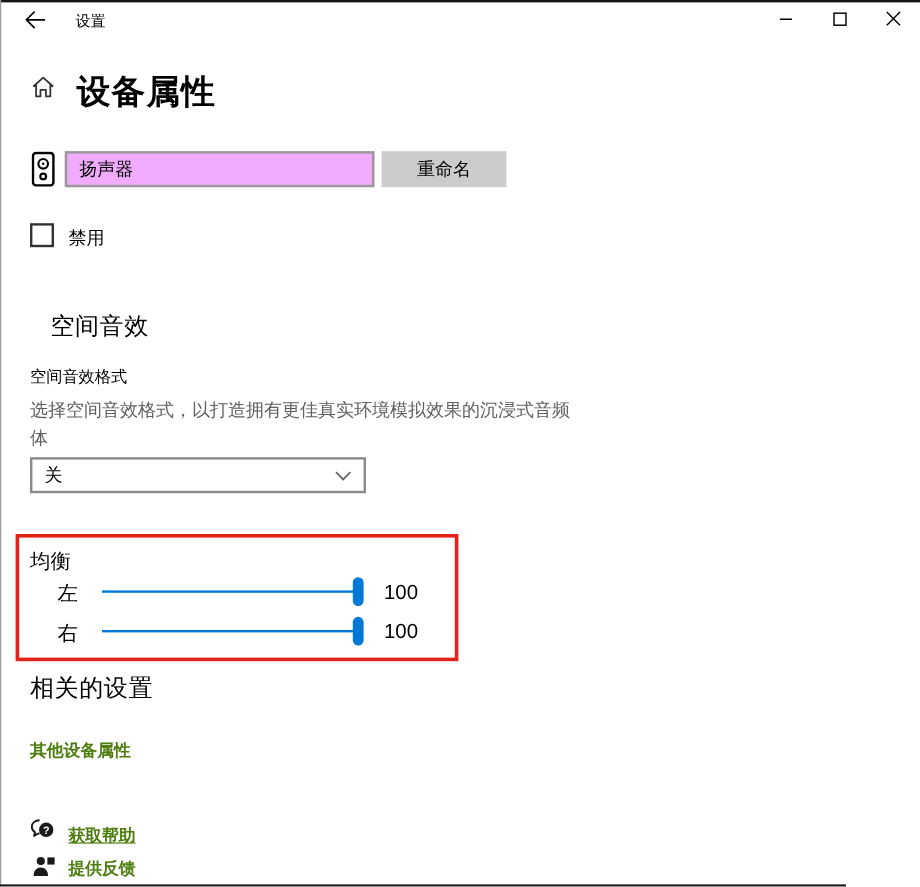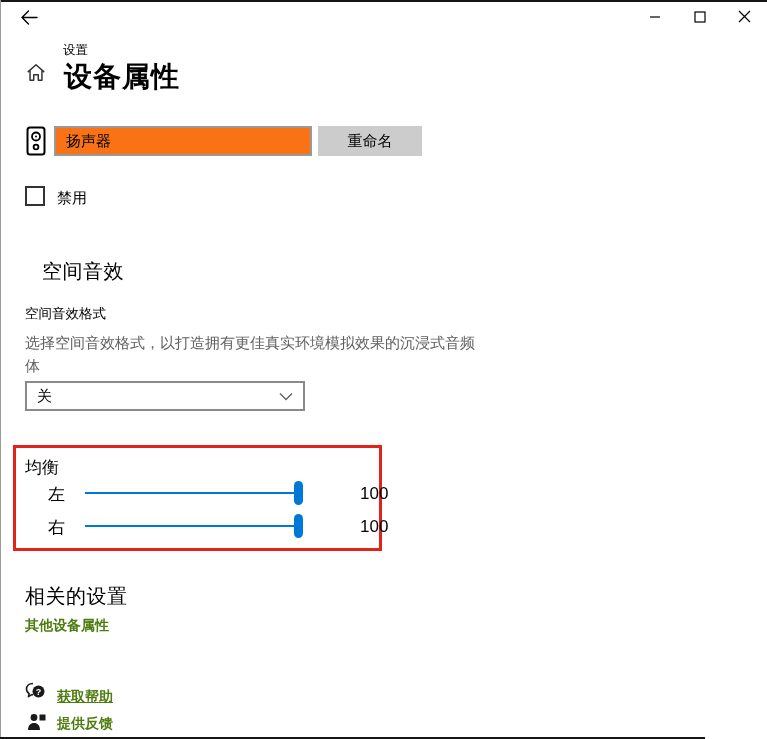--- a/index.html
+++ b/index.html
@@ -7,34 +7,34 @@
   .window{
     position:relative;width:767px;height:739px;background:#fff;overflow:hidden;
     box-sizing:border-box;
   }
   .edge-top{position:absolute;left:0;top:0;width:767px;height:2px;background:#161616;}
   .edge-left{position:absolute;left:0;top:0;width:1px;height:739px;background:#9b9b9b;}
   .edge-bottom{position:absolute;left:0;top:737px;width:705px;height:2px;background:#161616;}
 
   
   .back-btn{position:absolute;left:14px;top:6px;width:30px;height:26px;display:flex;align-items:center;justify-content:center;cursor:pointer;}
-  .titlebar-title{position:absolute;left:63px;top:10px;font-size:12.5px;color:#000;margin-top:32px;}
+  .titlebar-title{position:absolute;left:63px;top:10px;font-size:12.5px;color:#000;}
   .win-controls{position:absolute;right:0;top:2px;display:flex;}
   .win-btn{width:45px;height:31px;display:flex;align-items:center;justify-content:center;}
 
   
   .home-icon{position:absolute;left:25px;top:62px;}
   .page-title{position:absolute;left:64px;top:58px;font-size:28px;font-weight:700;color:#000;letter-spacing:1px;}
 
   
   .speaker-icon{position:absolute;left:26px;top:126px;}
   .device-input{
     position:absolute;left:54px;top:126px;width:258px;height:30px;border:2px solid #999;
     box-sizing:border-box;font-size:15px;padding:0 0 0 10px;outline:none;color:#000;
-    font-family:"Liberation Sans","DejaVu Sans",sans-serif;background:#f97316;
+    font-family:"Liberation Sans","DejaVu Sans",sans-serif;background:#f0abfc;
   }
   .rename-btn{
     position:absolute;left:318px;top:126px;width:104px;height:30px;background:#cccccc;border:none;
     font-size:15px;color:#000;font-family:"Liberation Sans","DejaVu Sans",sans-serif;cursor:pointer;
   }
 
   
   .checkbox{position:absolute;left:25px;top:186px;width:20px;height:20px;border:2px solid #333;box-sizing:border-box;background:#fff;cursor:pointer;}
   .checkbox-label{position:absolute;left:57px;top:189px;font-size:15px;text-align:right;}
 
@@ -51,24 +51,24 @@
   }
   .dropdown-value{font-size:15px;padding-left:10px;flex:1;}
   .dropdown-chevron{padding-right:10px;display:flex;align-items:center;}
 
   
   .red-box{position:absolute;left:13px;top:445px;width:369px;height:106px;border:3px solid #e2231a;box-sizing:border-box;pointer-events:none;}
   .balance-heading{position:absolute;left:25px;top:456px;font-size:17px;}
   .slider-row-label{position:absolute;font-size:17px;}
   .slider-track{position:absolute;left:85px;width:217px;height:2px;background:#0078d7;}
   .slider-thumb{position:absolute;left:294px;width:9px;height:24px;border-radius:4.5px;background:#0078d7;cursor:pointer;}
-  .slider-value{position:absolute;left:320px;font-size:17px;color:#000;margin-left:40px;}
+  .slider-value{position:absolute;left:320px;font-size:17px;color:#000;}
 
   
-  .related-heading{position:absolute;left:25px;top:583px;text-align:center;}
+  .related-heading{position:absolute;left:25px;top:560px;text-align:center;}
   .link{color:#4d7c0f;font-size:14px;font-weight:600;cursor:pointer;text-decoration:none;}
   .related-link{position:absolute;left:25px;top:617px;}
 
   
   .help-icon{position:absolute;left:25px;top:682px;}
   .help-link{position:absolute;left:57px;top:688px;text-decoration:underline;}
   .feedback-icon{position:absolute;left:27px;top:713px;}
   .feedback-link{position:absolute;left:57px;top:715px;}
 </style>
 </head>

